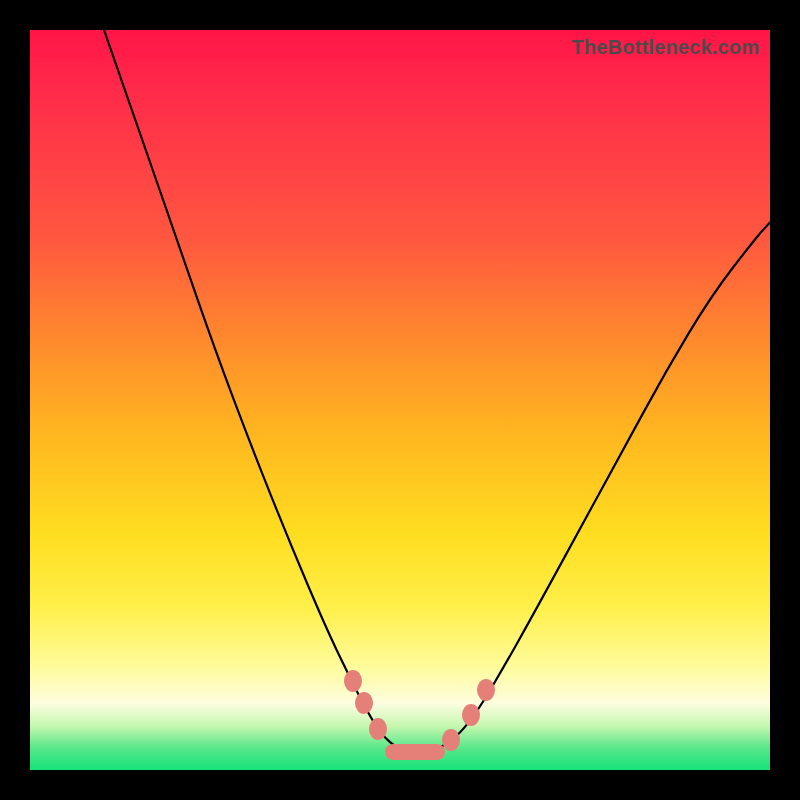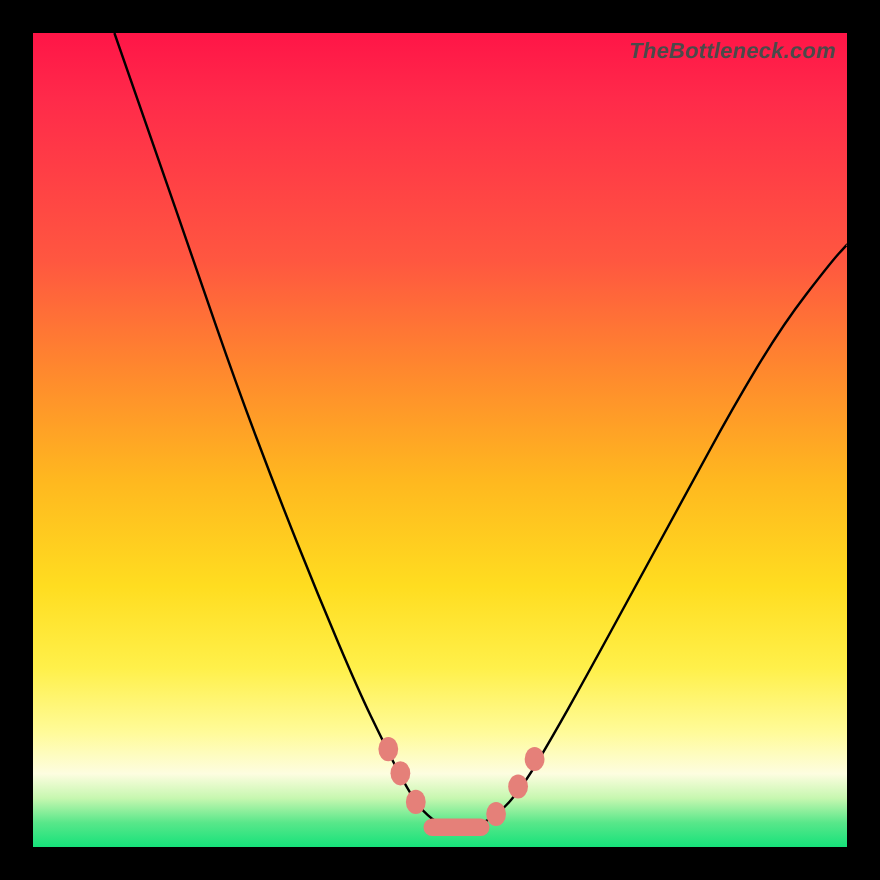--- a/index.html
+++ b/index.html
@@ -17,21 +17,20 @@
     height: 800px;
     background: #000;
   }
   .plot {
     position: absolute;
     left: 30px;
     top: 30px;
     width: 740px;
     height: 740px;
     overflow: hidden;
-    font-style: italic;
   }
   
   .gradient {
     position: absolute;
     inset: 0;
     background: linear-gradient(
       to bottom,
       #ff1547 0%,
       #ff2a4a 8%,
       #ff5740 28%,

